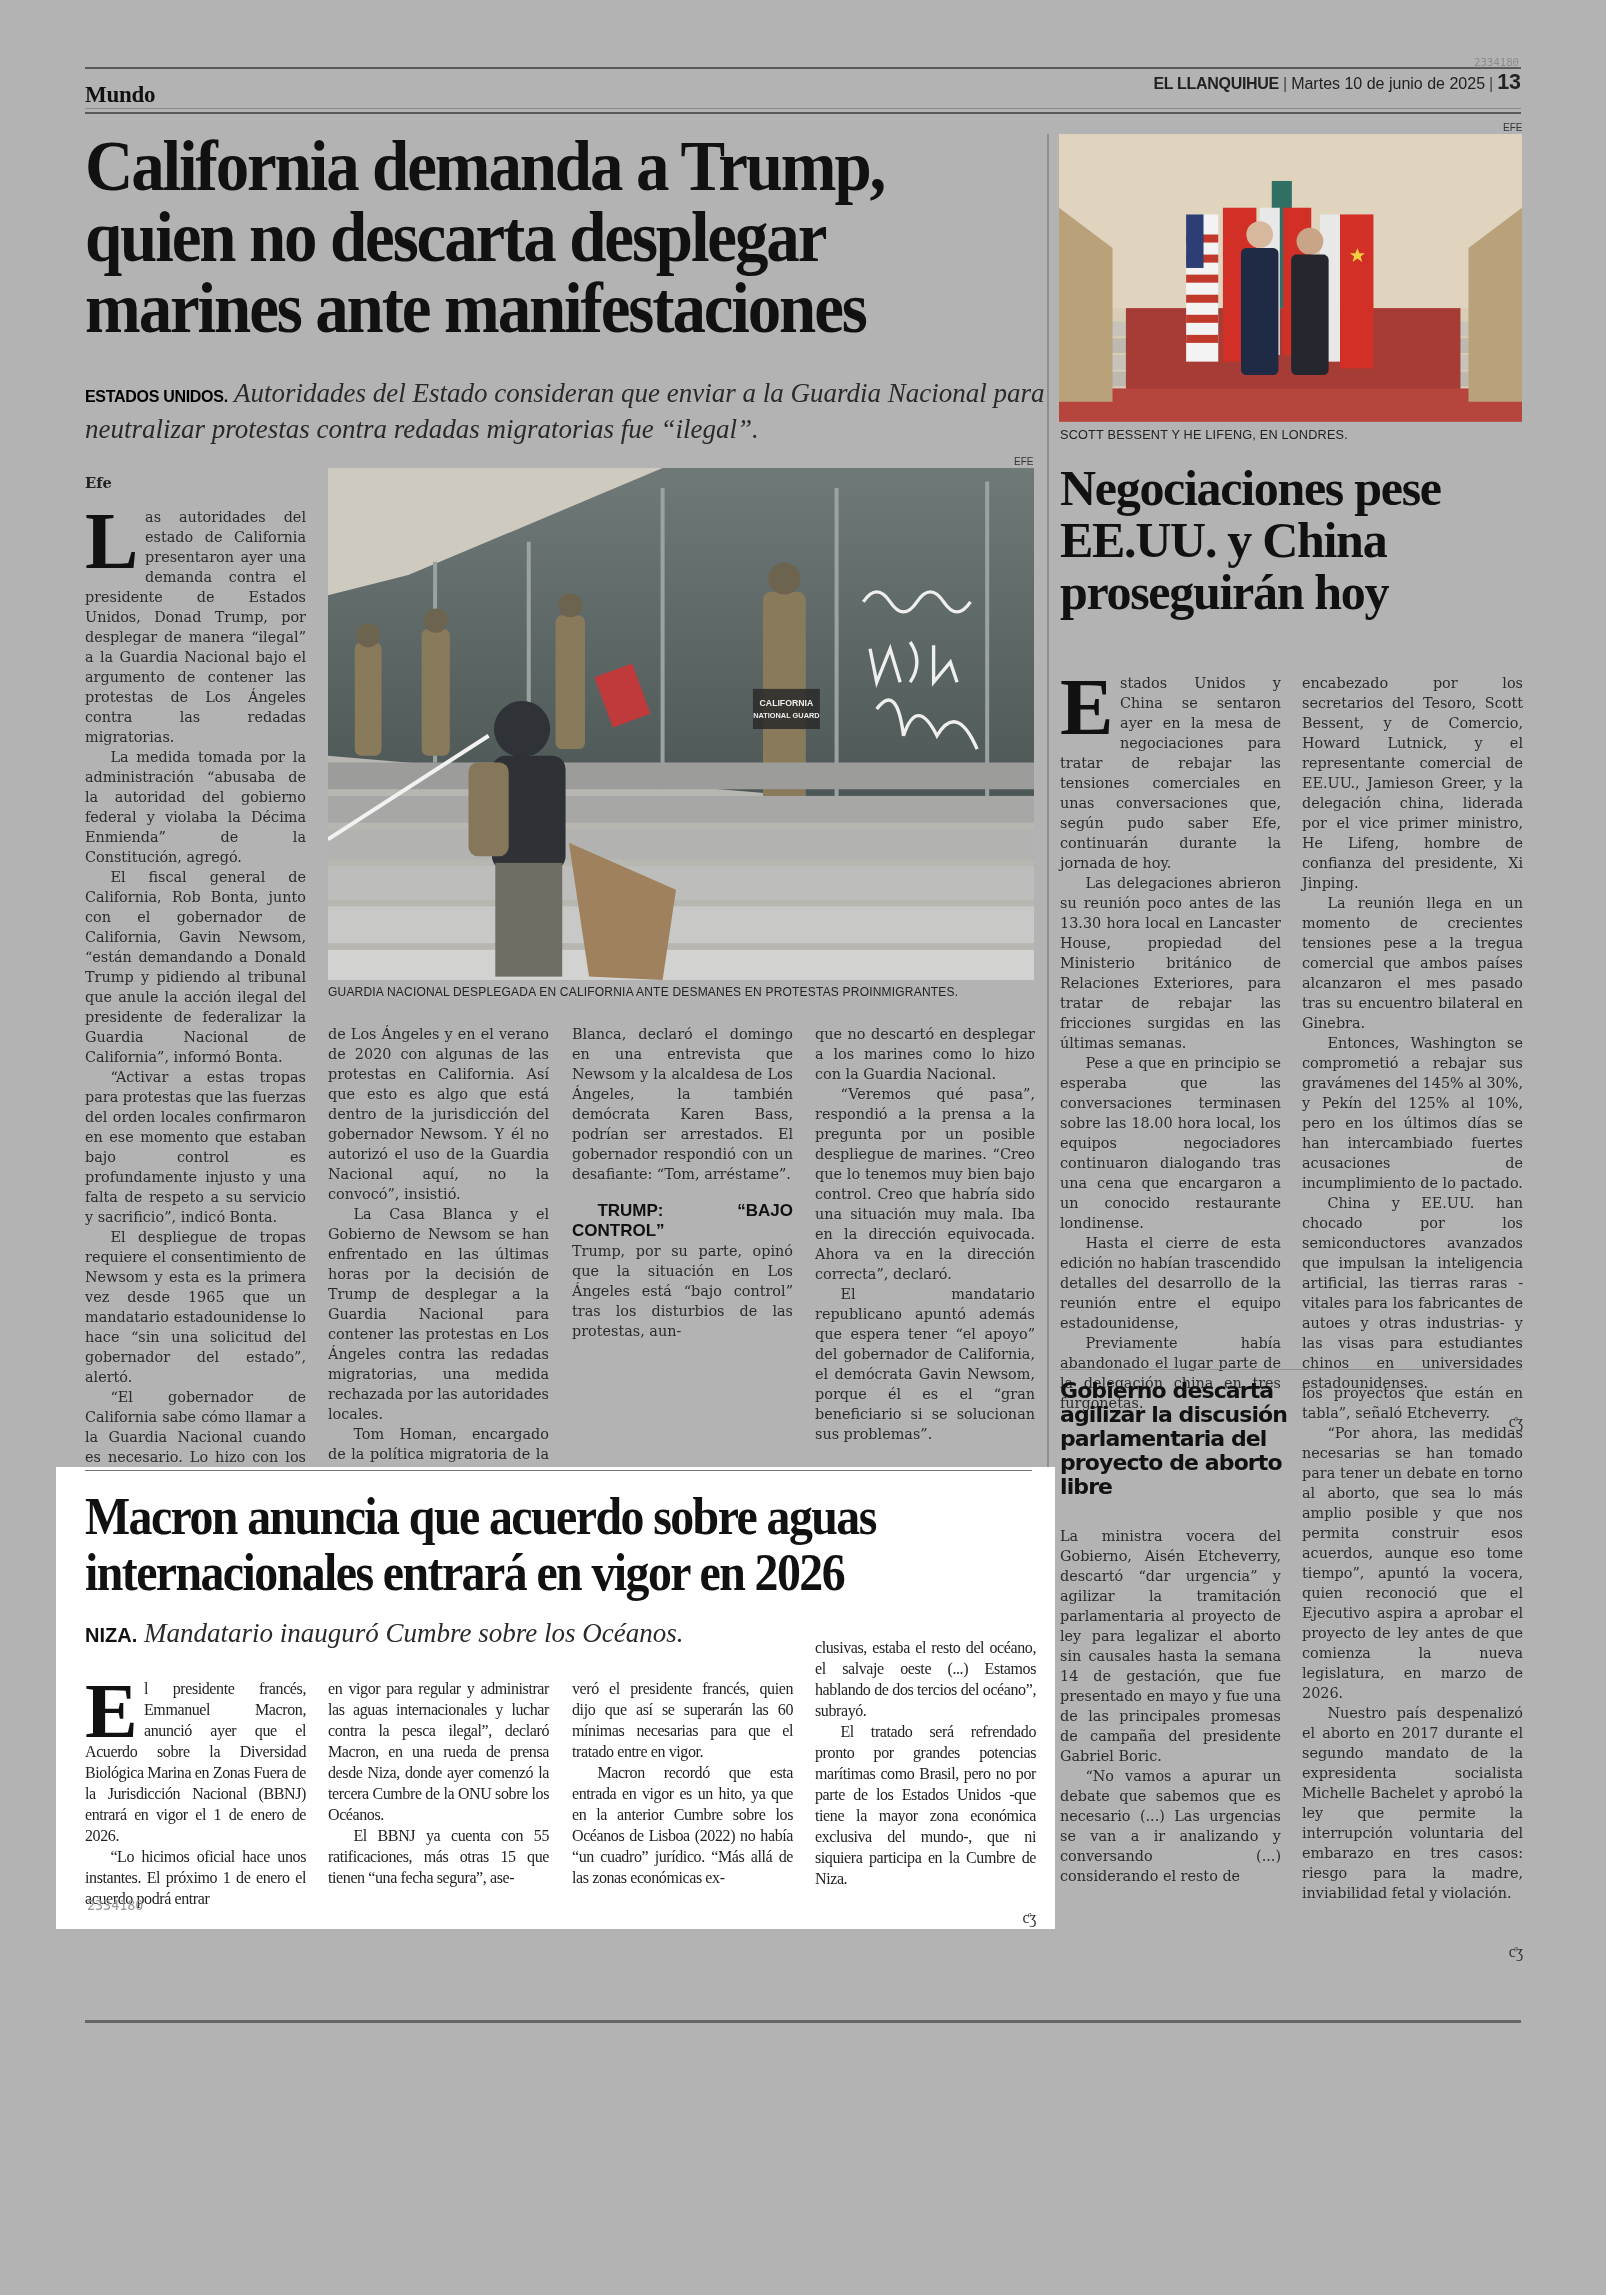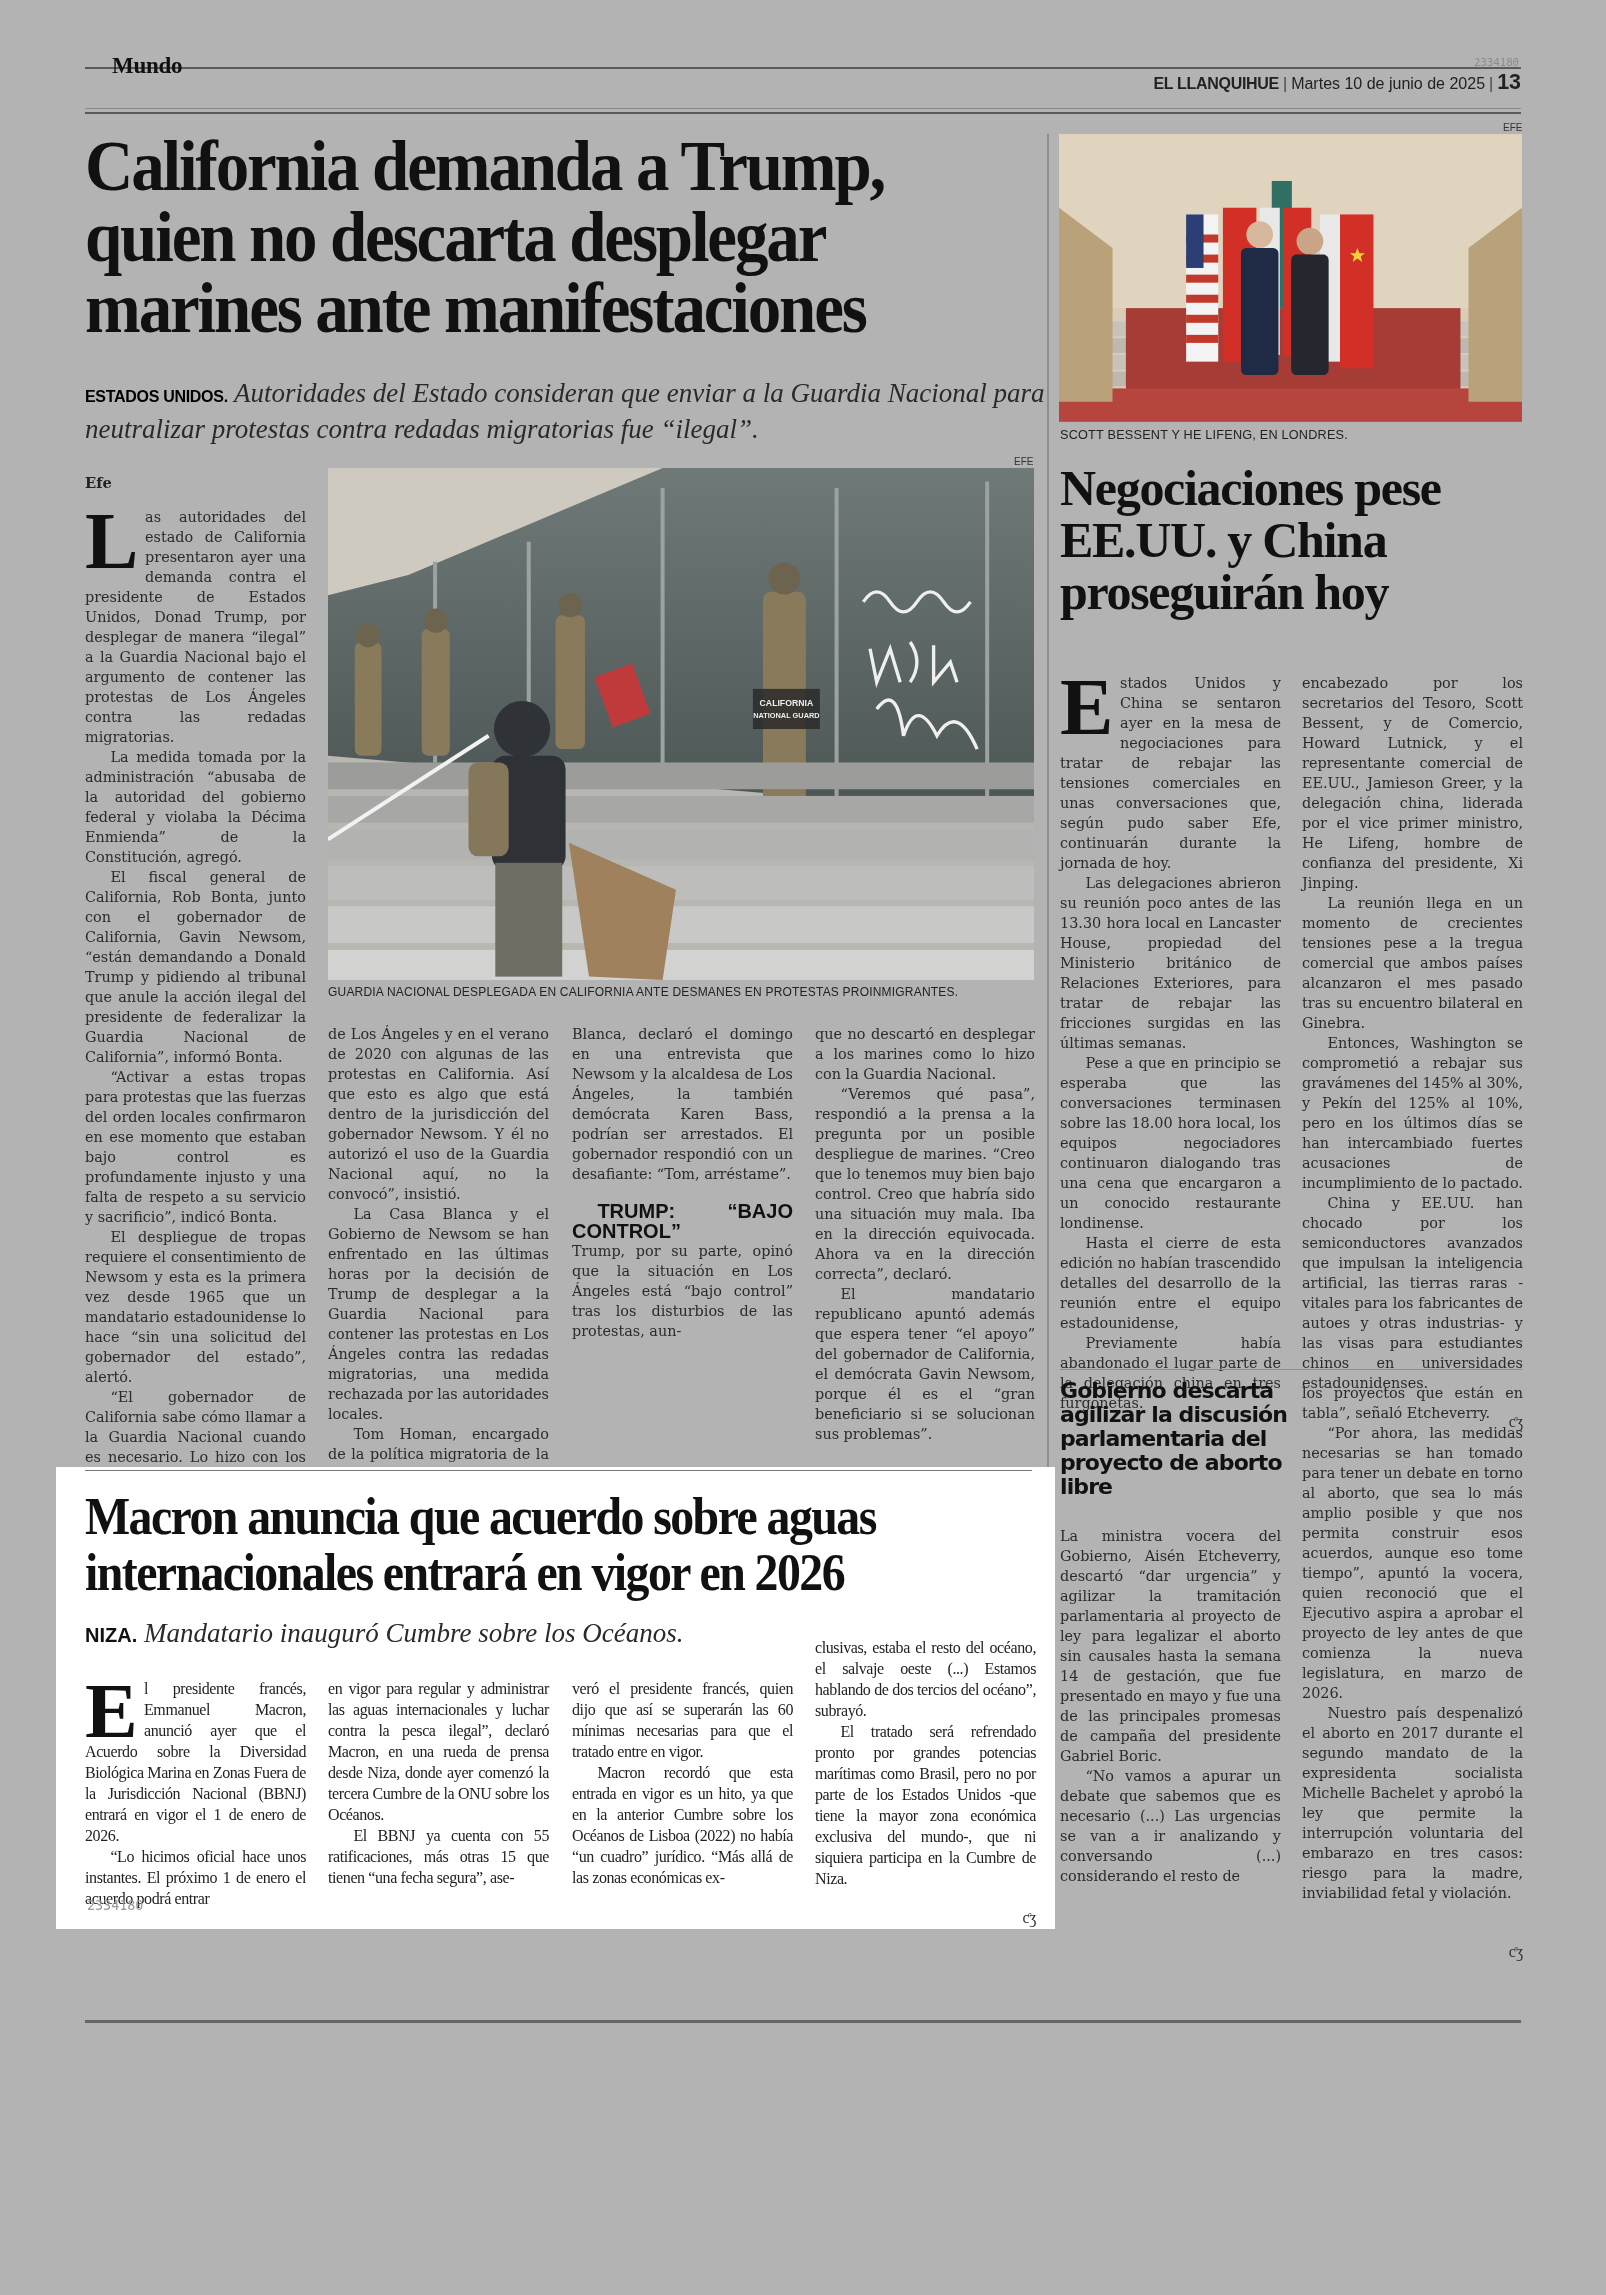--- a/index.html
+++ b/index.html
@@ -2,21 +2,21 @@
 <html style="font-size:10.7px"><head>
 <meta charset="utf-8">
 <style>
   * { box-sizing: border-box; margin: 0; padding: 0; }
   html, body { width: 1606px; height: 2295px; background: #b3b3b3; overflow: hidden; }
   body { position: relative; font-family: "DejaVu Serif", serif; color: #1a1a1a; }
 
   
   .hdr-rule { position: absolute; left: 85px; width: 1436px; height: 2px; background: #5a5a5a; }
   .hdr-rule.thin { height: 1.3px; background: #8a8a8a; }
-  .section-name { position: absolute; left: 85px; top: 53px; font-family: "Liberation Serif", serif; font-weight: bold; font-size: 23px; color: #111; letter-spacing: -0.3px; margin-left: 27px; }
+  .section-name { position: absolute; left: 85px; top: 82px; font-family: "Liberation Serif", serif; font-weight: bold; font-size: 23px; color: #111; letter-spacing: -0.3px; }
   .masthead { position: absolute; right: 85px; top: 70px; font-family: "Liberation Sans", sans-serif; font-size: 16px; color: #222; display: flex; align-items: baseline; gap: 4px; }
   .masthead .paper { font-weight: bold; letter-spacing: -0.3px; }
   .masthead .pg { font-weight: bold; font-size: 21.4px; }
   .masthead .sep { color: #444; }
   .stamp-top { position: absolute; right: 87px; top: 56px; font-family: "DejaVu Sans Mono", monospace; font-size: 10.7px; color: #8c8c8c; }
 
   
   .hl-main { position: absolute; left: 85px; top: 131px; width: 950px; font-family: "Liberation Serif", serif; font-weight: bold; font-size: 72px; line-height: 71px; letter-spacing: -2.3px; color: #111; transform: scaleX(0.93); transform-origin: left top; }
   .deck { position: absolute; left: 85px; top: 377px; width: 964px; font-family: "Liberation Serif", serif; font-style: italic; font-size: 27px; line-height: 33px; color: #2a2a2a; }
   .deck .kicker { font-family: "Liberation Sans", sans-serif; font-style: normal; font-weight: bold; font-size: 16px; color: #000000; letter-spacing: -0.3px; }
@@ -26,21 +26,21 @@
   
   .photo { position: absolute; overflow: hidden; }
   .credit { position: absolute; font-family: "Liberation Sans", sans-serif; font-size: 10px; color: #333; }
   .caption { position: absolute; font-family: "Liberation Sans", sans-serif; font-size: 12px; color: #222; letter-spacing: 0.2px; text-transform: uppercase; }
 
   
   .col { position: absolute; font-family: "DejaVu Serif", serif; font-size: 14.4px; line-height: 20px; color: #2b2b2b; text-align: justify; hyphens: auto; }
   .col p { text-indent: 25.4px; }
   .col p.noindent { text-indent: 0; }
   .dropcap { float: left; font-family: "Liberation Serif", serif; font-weight: bold; font-size: 80px; line-height: 62px; margin: 2.7px 6.7px 0 0; color: #111; }
-  .subhead { font-family: "Liberation Sans", sans-serif; font-weight: bold; font-size: 20px; margin-top: 17.4px; color: #111; text-indent: 0; text-transform: uppercase; }
+  .subhead { font-family: "Liberation Sans", sans-serif; font-weight: bold; font-size: 17px; margin-top: 17.4px; color: #111; text-indent: 0; text-transform: uppercase; }
   .endmark { font-family: Liberation Serif, serif; font-size: 16px; float: right; color: #333; margin-top: 39px; }
 
   .v-divider { position: absolute; left: 1047px; top: 134px; width: 2px; height: 1773px; background: #8e8e8e; }
 
   
   .hl-right { position: absolute; left: 1060px; top: 462px; width: 468px; font-family: "Liberation Serif", serif; font-weight: bold; font-size: 50px; line-height: 52px; letter-spacing: -1.3px; color: #111; }
   .hl-brief { position: absolute; left: 1060px; top: 1379px; width: 228px; font-family: "DejaVu Sans", sans-serif; font-weight: bold; font-size: 22px; line-height: 24px; letter-spacing: -0.9px; color: #111; }
   .brief-rule { position: absolute; left: 1060px; top: 1369px; width: 462px; height: 1.3px; background: #8e8e8e; }
 
   

